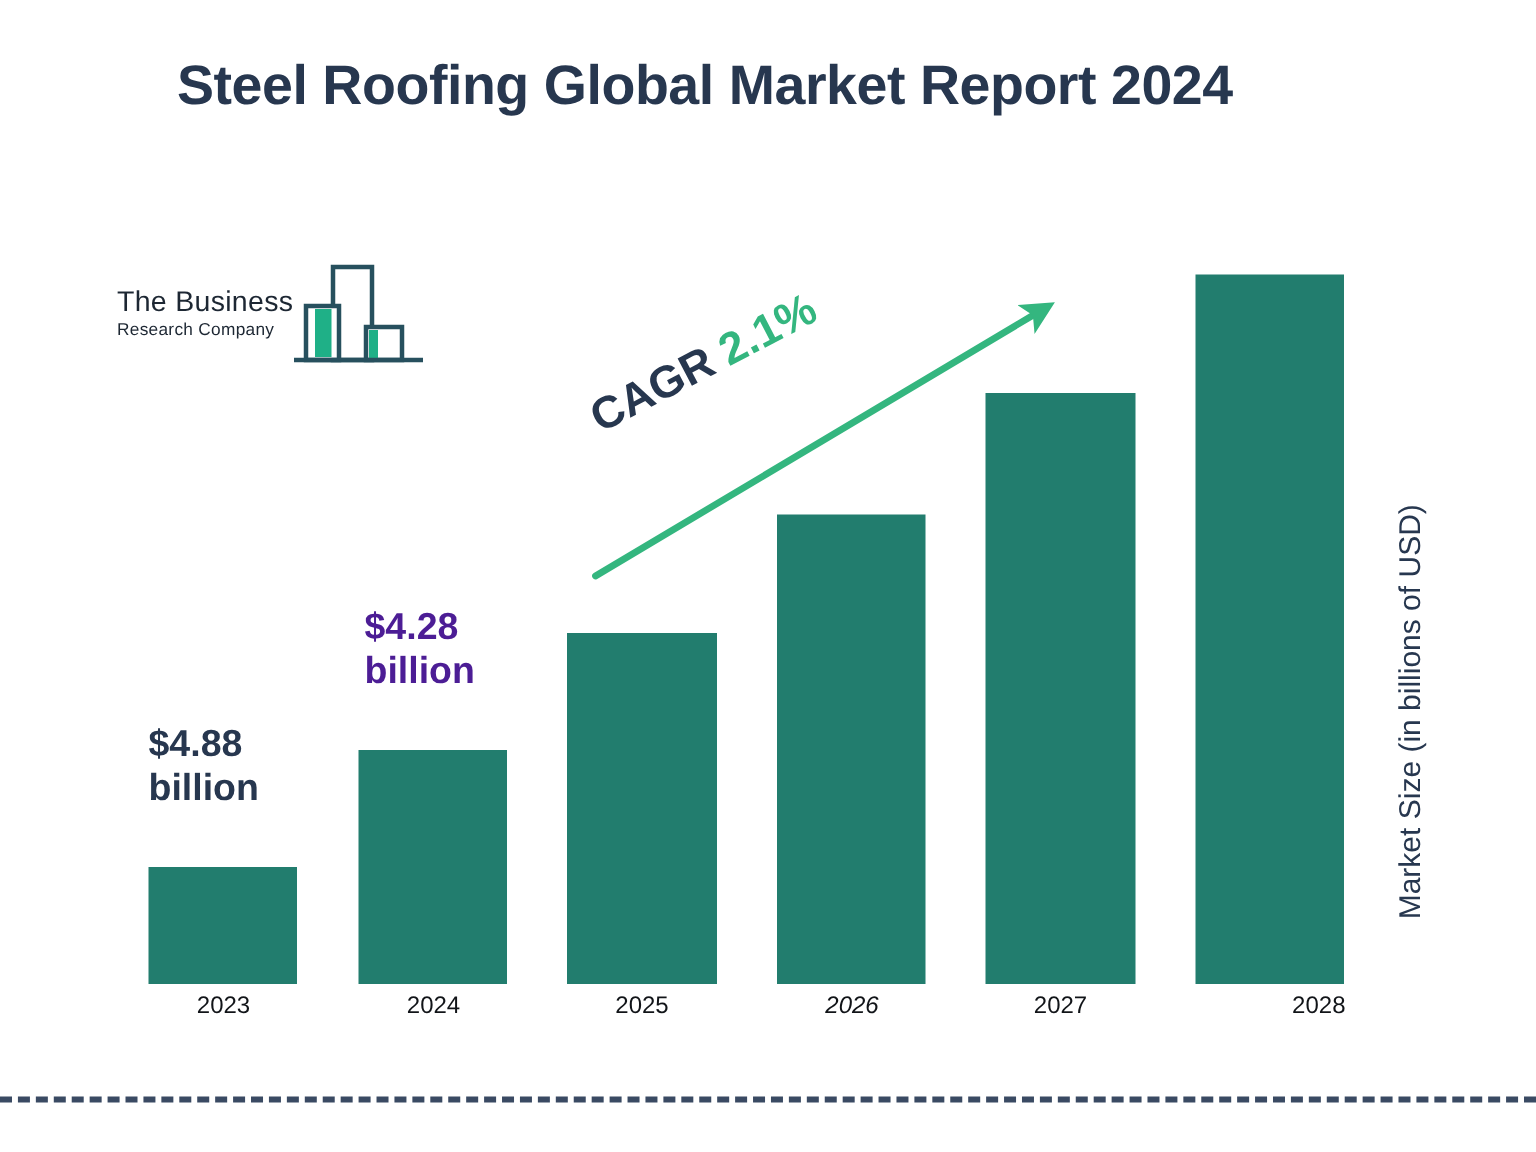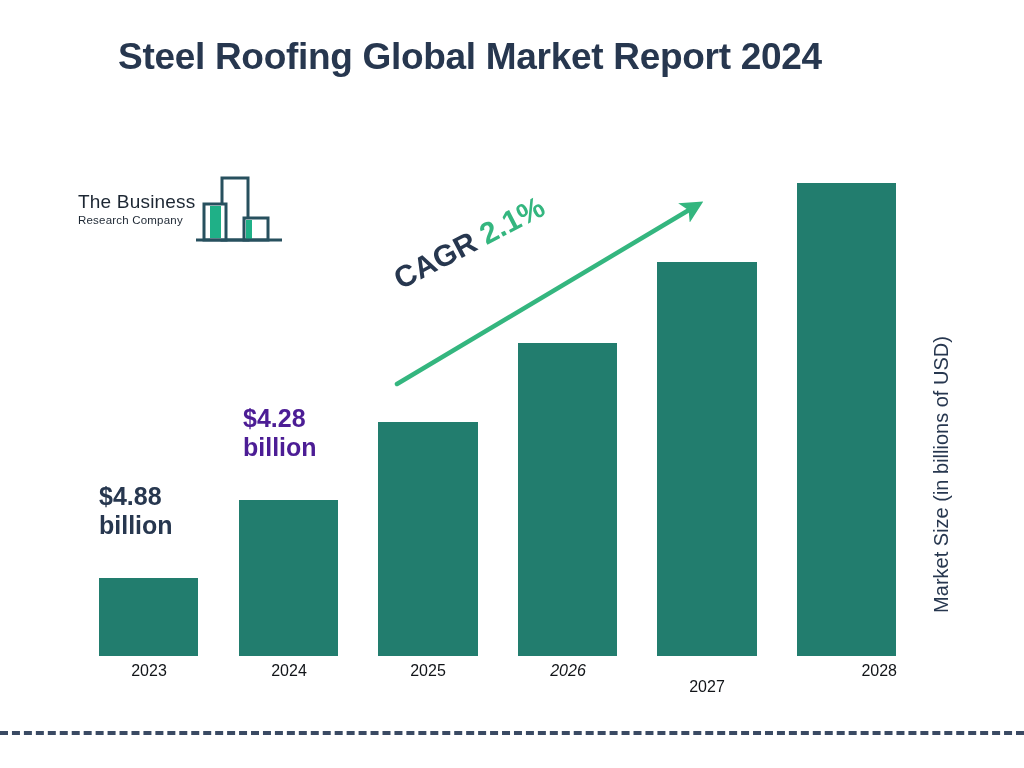--- a/index.html
+++ b/index.html
@@ -133,21 +133,21 @@
     <div class="bar" style="left:239px; top:500px; width:99px; height:156px;"></div>
     <div class="bar" style="left:378px; top:422px; width:100px; height:234px;"></div>
     <div class="bar" style="left:518px; top:343px; width:99px; height:313px;"></div>
     <div class="bar" style="left:657px; top:262px; width:100px; height:394px;"></div>
     <div class="bar" style="left:797px; top:183px; width:99px; height:473px;"></div>
 
     <div class="xtick" style="left:99px;">2023</div>
     <div class="xtick" style="left:239px;">2024</div>
     <div class="xtick" style="left:378px;">2025</div>
     <div class="xtick" style="left:518px;font-style:italic;">2026</div>
-    <div class="xtick" style="left:657px;margin-top:16px;">2027</div>
+    <div class="xtick" style="left:657px;">2027</div>
     <div class="xtick" style="left:797px;text-align:right;">2028</div>
 
     <div class="vlabel navy" style="left:99px; top:482px;">$4.88
 billion</div>
     <div class="vlabel green" style="left:243px; top:404px;">$4.28
 billion</div>
 
     <svg class="cagr-svg">
       <defs>
         <marker id="ah" markerWidth="5" markerHeight="5" refX="2.6" refY="2.5" orient="auto" markerUnits="strokeWidth">

